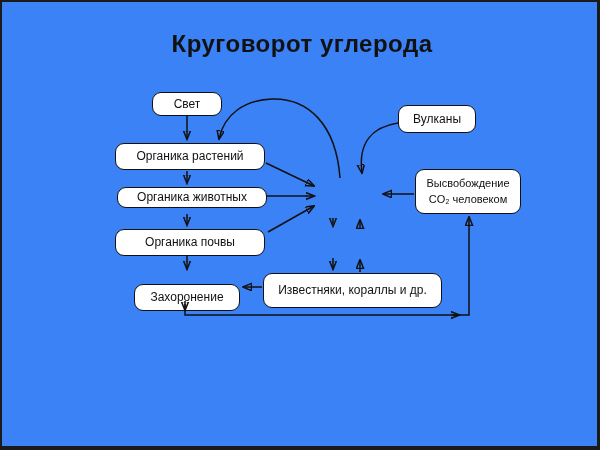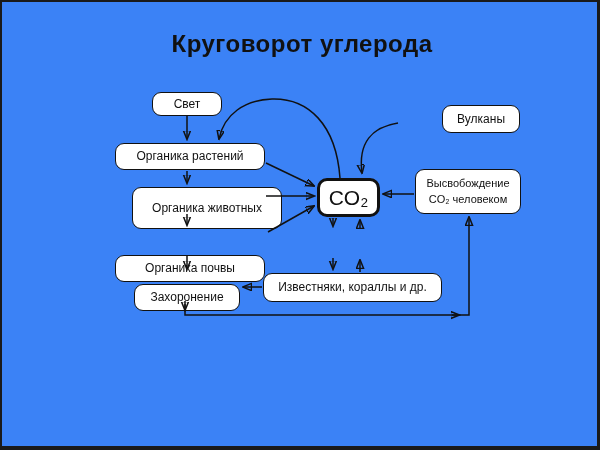--- a/index.html
+++ b/index.html
@@ -54,46 +54,43 @@
   <div class="title">Круговорот углерода</div>
 
   <div class="node" style="left:150px;top:90px;width:70px;height:24px;">
     <span>Свет</span>
   </div>
 
   <div class="node" style="left:113px;top:141px;width:150px;height:27px;">
     <span>Органика растений</span>
   </div>
 
-  <div class="node" style="left:130px;top:185px;width:150px;height:42px;">
+  <div class="node" style="left:115px;top:185px;width:150px;height:21px;">
     <span>Органика животных</span>
   </div>
 
-  <div class="node" style="left:113px;top:227px;width:150px;height:27px;margin-top:26px;">
+  <div class="node" style="left:113px;top:227px;width:150px;height:27px;">
     <span>Органика почвы</span>
   </div>
 
   <div class="node" style="left:132px;top:271px;width:106px;height:27px;margin-top:11px;">
     <span>Захоронение</span>
   </div>
 
-  <div class="node co2" style="left:315px;top:176px;width:63px;height:39px;">
-    <span>CO₂</span>
-  </div>
 
-  <div class="node" style="left:396px;top:103px;width:78px;height:28px;margin-left:44px;">
+  <div class="node" style="left:396px;top:103px;width:78px;height:28px;">
     <span>Вулканы</span>
   </div>
 
   <div class="node human" style="left:413px;top:167px;width:106px;height:45px;">
     <span>Высвобождение CO₂ человеком</span>
   </div>
 
 
-  <div class="node" style="left:261px;top:271px;width:179px;height:29px;">
+  <div class="node" style="left:261px;top:271px;width:179px;height:35px;">
     <span>Известняки, кораллы и др.</span>
   </div>
 
   <svg class="arrows" width="600" height="450" viewBox="0 0 600 450">
     <defs>
       <marker id="ah" markerUnits="userSpaceOnUse" markerWidth="10" markerHeight="9" refX="8.5" refY="3.6" orient="auto">
         <path d="M0,0 L9,3.6 L0,7.2 Z" fill="#111" stroke="none"></path>
       </marker>
     </defs>
 

